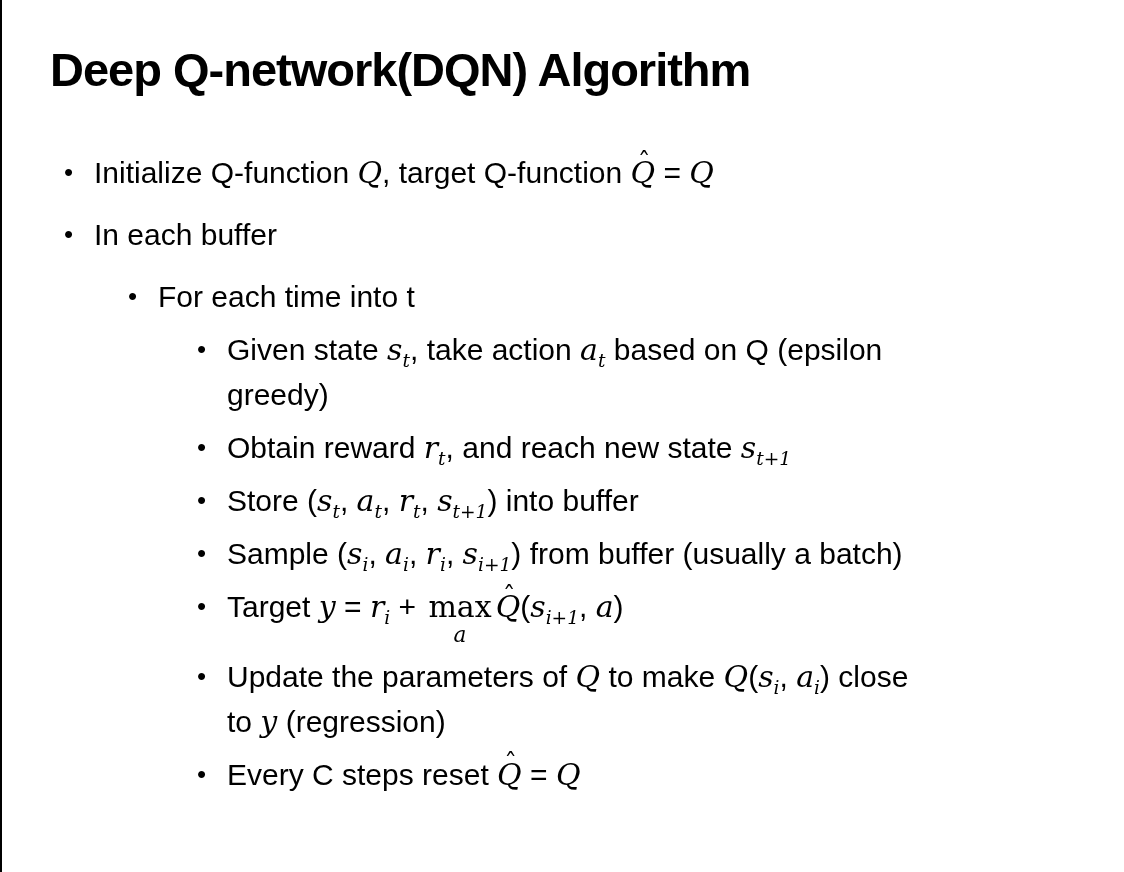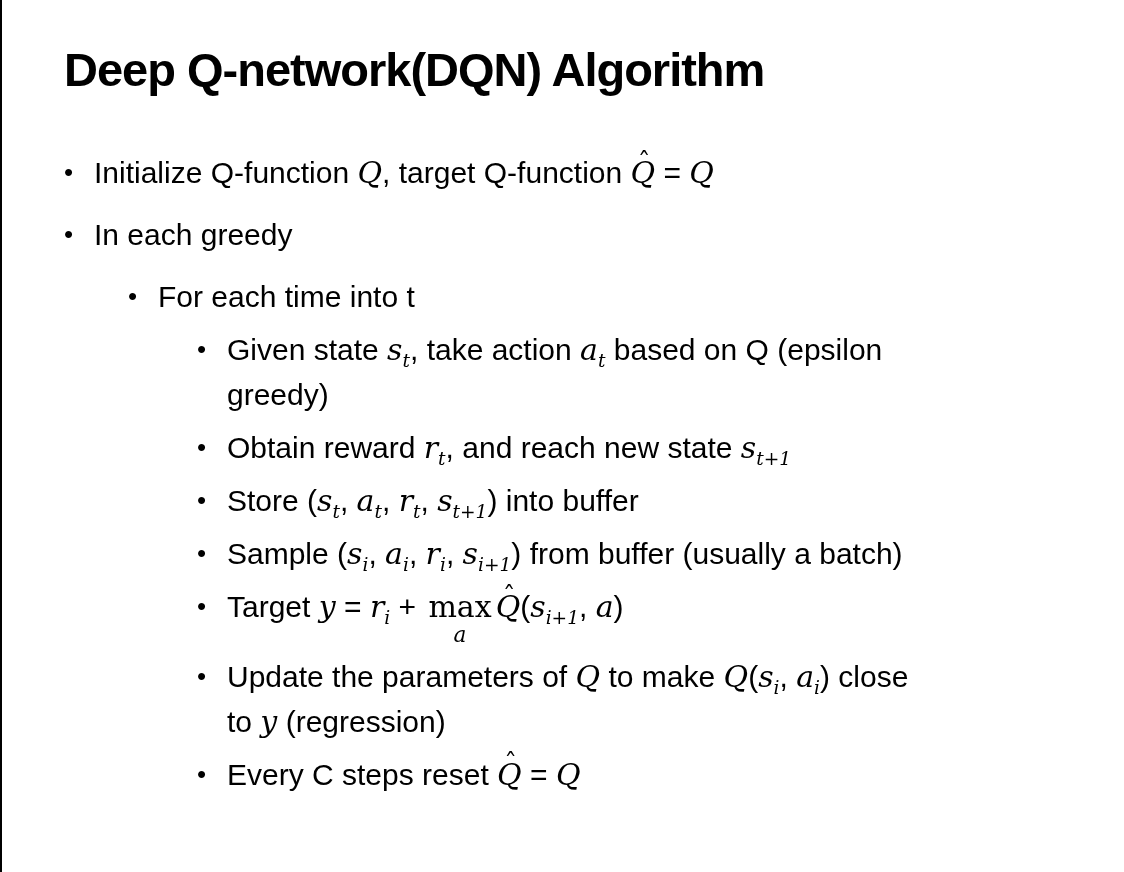--- a/index.html
+++ b/index.html
@@ -17,21 +17,21 @@
     background: #ffffff;
   }
   .left-edge {
     position: absolute;
     left: 0; top: 0;
     width: 2px; height: 100%;
     background: #000000;
   }
   .title {
     position: absolute;
-    left: 64px;
+    left: 50px;
     top: 42px;
     font-size: 47px;
     font-weight: bold;
     letter-spacing: -1px;
     color: #000000;
     white-space: nowrap;
   }
   .content {
     position: absolute;
     left: 64px;
@@ -92,21 +92,21 @@
 <div class="slide">
   <div class="left-edge"></div>
   <h1 class="title">Deep Q-network(DQN) Algorithm</h1>
   <div class="content">
       <div class="item level-1">
         <span class="marker">•</span>
         <span class="body">Initialize Q-function <span class="mvar">Q</span>, target Q-function <span class="mvar hat-wrap"><span class="hat-glyph">ˆ</span>Q</span> = <span class="mvar">Q</span></span>
       </div>
       <div class="item level-1">
         <span class="marker">•</span>
-        <span class="body">In each greedy</span>
+        <span class="body">In each buffer</span>
       </div>
       <div class="item level-2">
         <span class="marker">•</span>
         <span class="body">For each time into t</span>
       </div>
       <div class="item level-3">
         <span class="marker">•</span>
         <span class="body">Given state <span class="mvar">s<sub class="msub">t</sub></span>, take action <span class="mvar">a<sub class="msub">t</sub></span> based on Q (epsilon<br>greedy)</span>
       </div>
       <div class="item level-3">

